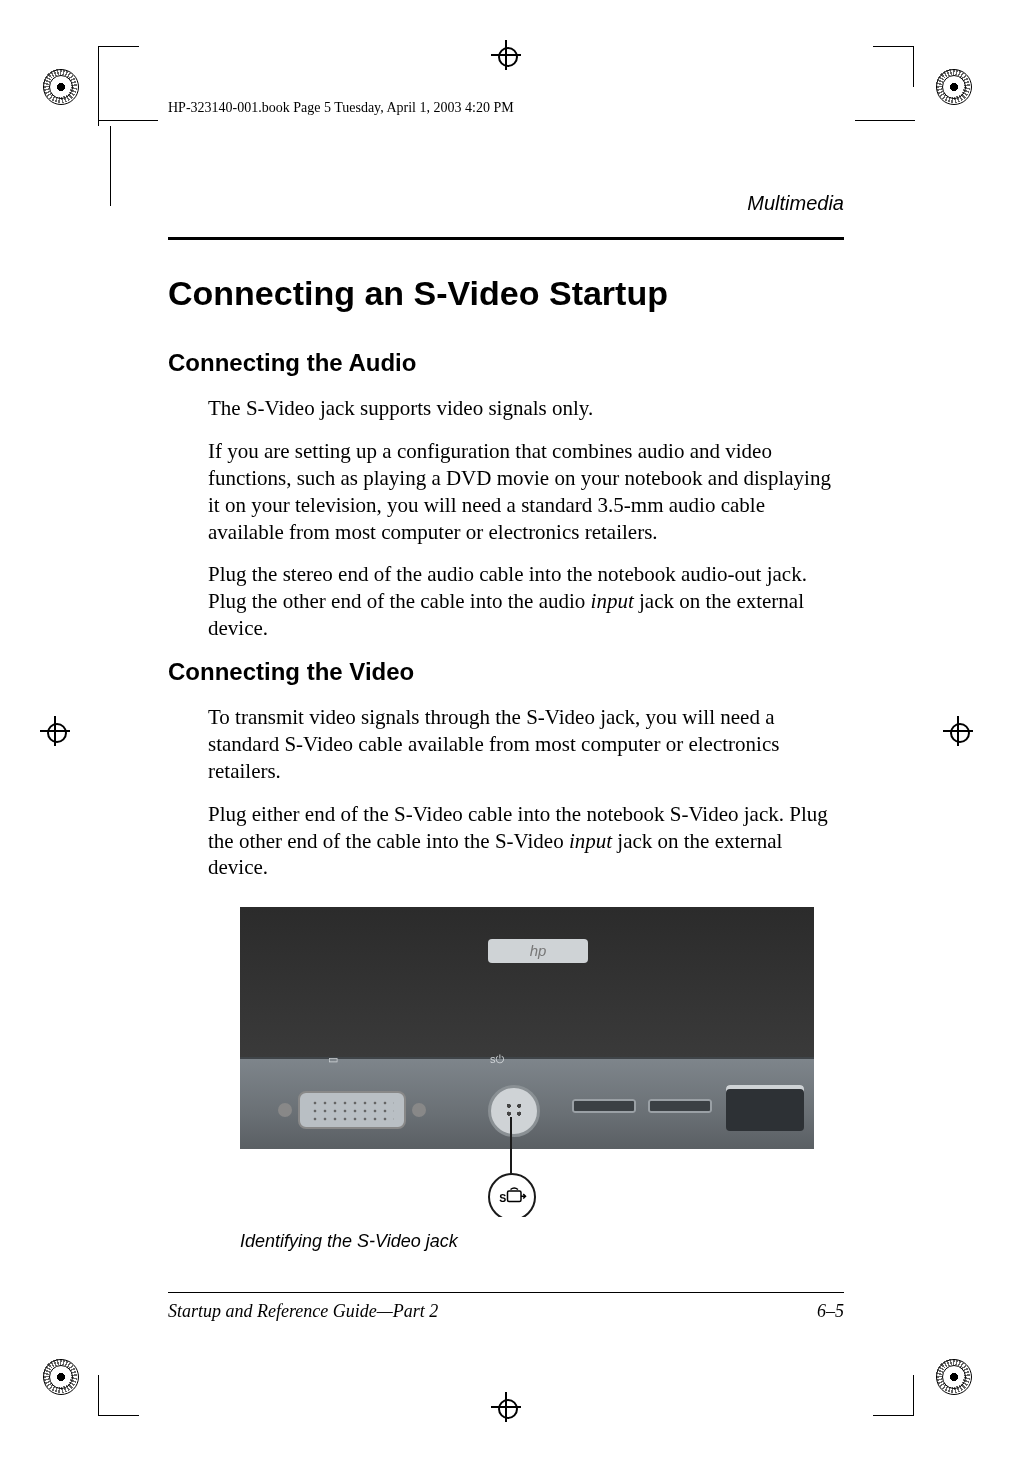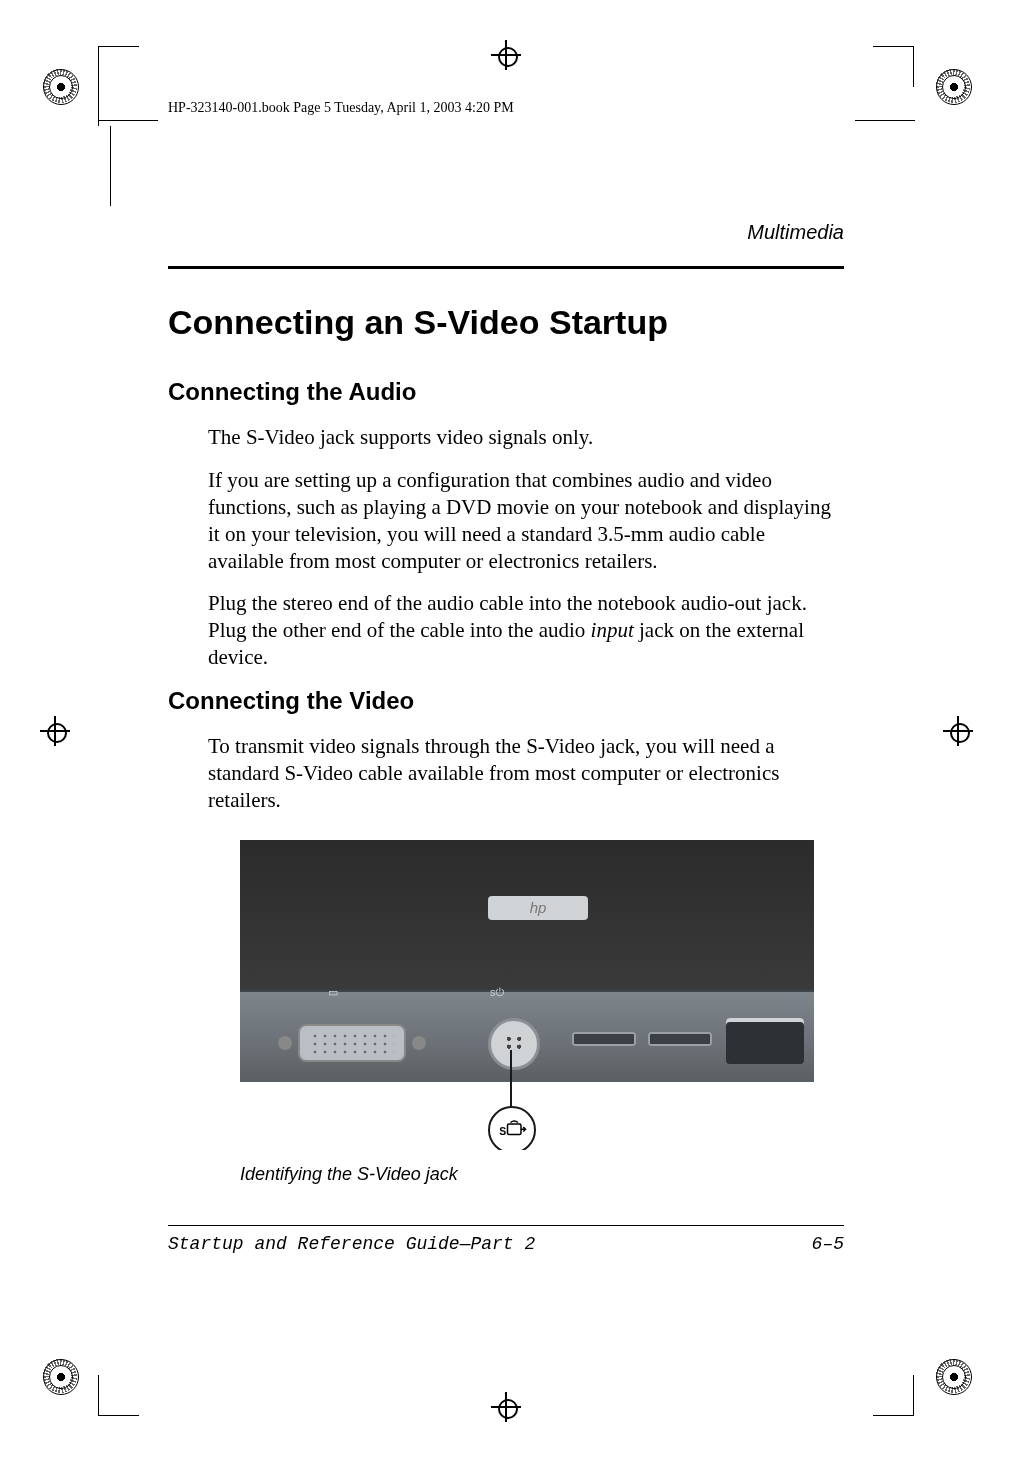--- a/index.html
+++ b/index.html
@@ -84,21 +84,21 @@
 
   .docwrap {
     position: absolute;
     left: 168px; top: 100px;
     width: 676px;
   }
 
   .docheader {
     font-size: 14px;
     font-family: "Times New Roman", serif;
-    margin-bottom: 105px;
+    margin-bottom: 76px;
   }
 
   .section-header {
     text-align: right;
     font-style: italic;
     font-family: Arial, Helvetica, sans-serif;
     font-size: 20px;
     margin-bottom: 22px;
   }
   .rule-thick {
@@ -137,21 +137,21 @@
   }
   
   .lap-top {
     position: absolute; left: 0; right: 0; top: 0; height: 150px;
     background: linear-gradient(#2b2b2b, #3a3a3a);
   }
   .lap-logo {
     position: absolute; left: 248px; top: 32px;
     width: 100px; height: 24px; border-radius: 4px;
     background: #cfd3d6;
-    font: italic 15px/24px Arial; text-align: center; color: #777; margin-top: 24px;
+    font: italic 15px/24px Arial; text-align: center; color: #777;
   }
   .lap-base {
     position: absolute; left: 0; right: 0; top: 150px; height: 90px;
     background: linear-gradient(#7e858b, #6a7075 60%, #5a5f63);
     border-top: 2px solid #3f4448;
   }
   .port-row {
     position: absolute; left: 0; right: 0; top: 164px; height: 70px;
   }
   .vga {
@@ -210,21 +210,21 @@
   .caption {
     font-family: Arial, Helvetica, sans-serif;
     font-style: italic;
     font-size: 18px;
     margin: 14px 0 0 0;
   }
 
   .footer-rule { height: 1px; background: #000; margin-top: 40px; }
   .footer {
     display: flex; justify-content: space-between;
-    font-family: Liberation Mono, monospace;
+    font-family: Liberation Serif, serif;
     font-style: italic;
     font-size: 18px;
     margin-top: 8px;
   }
 </style>
 </head>
 <body>
 
 <div class="reg tl">
     <div class="ring"></div>
@@ -285,20 +285,23 @@
     <p class="body">The S-Video jack supports video signals only.</p>
     <p class="body">If you are setting up a configuration that combines audio and video functions, such as playing a DVD movie on your notebook and displaying it on your television, you will need a standard 3.5-mm audio cable available from most computer or electronics retailers.</p>
     <p class="body">
       <span>Plug the stereo end of the audio cable into the notebook audio-out jack. Plug the other end of the cable into the audio </span><em>input</em><span> jack on the external device.</span>
     </p>
   </div>
 
   <h2 class="sub">Connecting the Video</h2>
   <div class="indent">
     <p class="body">To transmit video signals through the S-Video jack, you will need a standard S-Video cable available from most computer or electronics retailers.</p>
+    <p class="body">
+      <span>Plug either end of the S-Video cable into the notebook S-Video jack. Plug the other end of the cable into the S-Video </span><em>input</em><span> jack on the external device.</span>
+    </p>
   </div>
 
   <div class="figure">
     <div class="fig-box">
       <div class="lap-top"></div>
       <div class="lap-logo">hp</div>
       <div class="lap-base"></div>
       <div class="port-row">
         <span class="lbl" style="left:88px">▭</span>
         <div class="vga">

